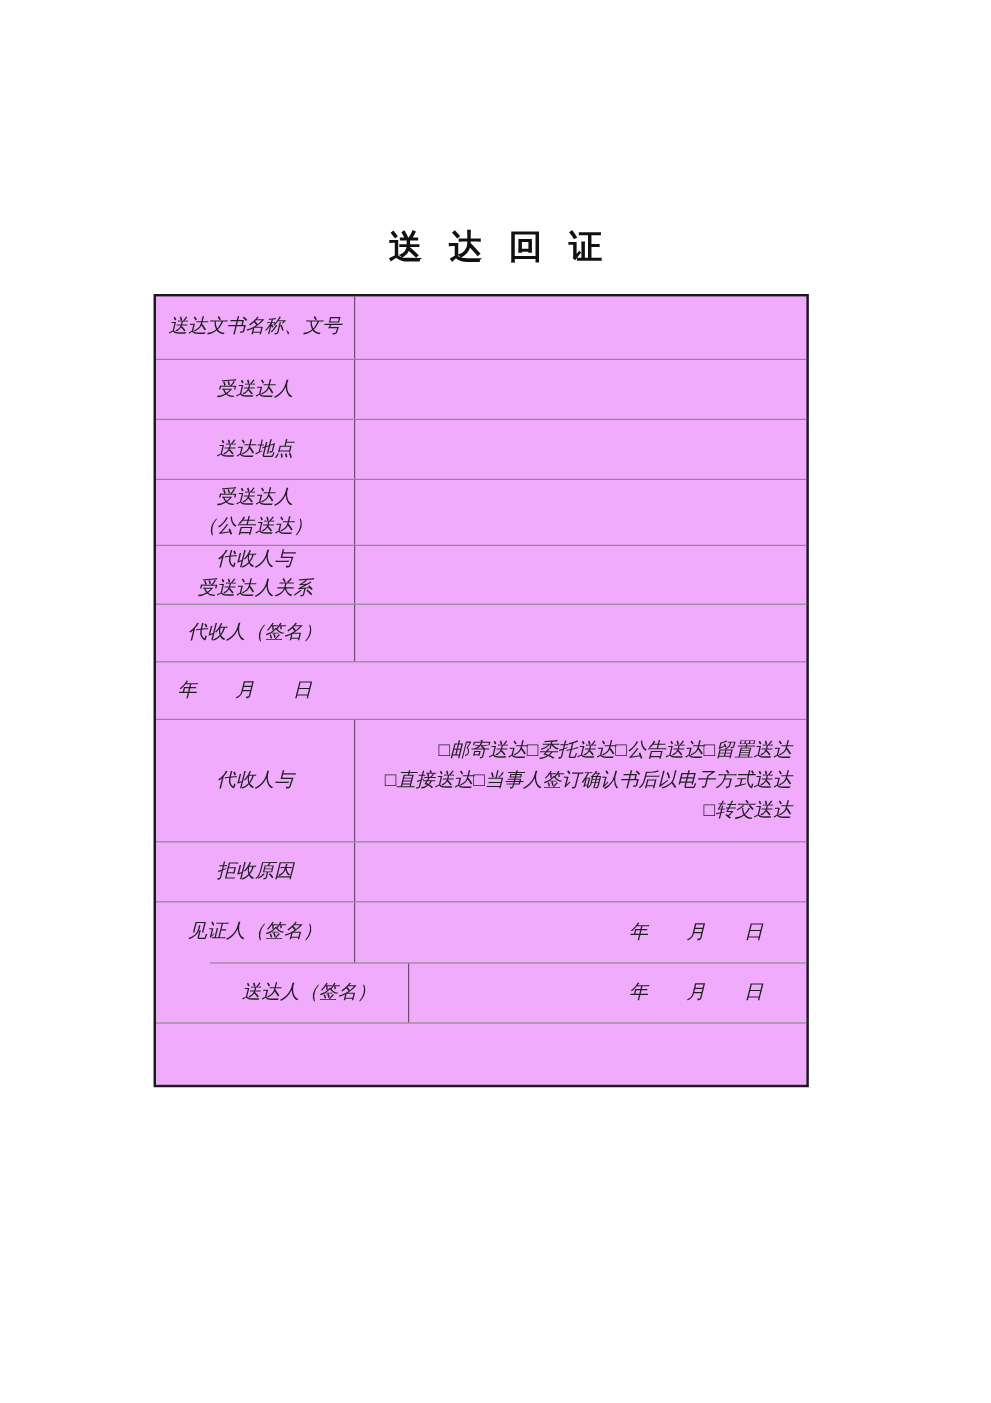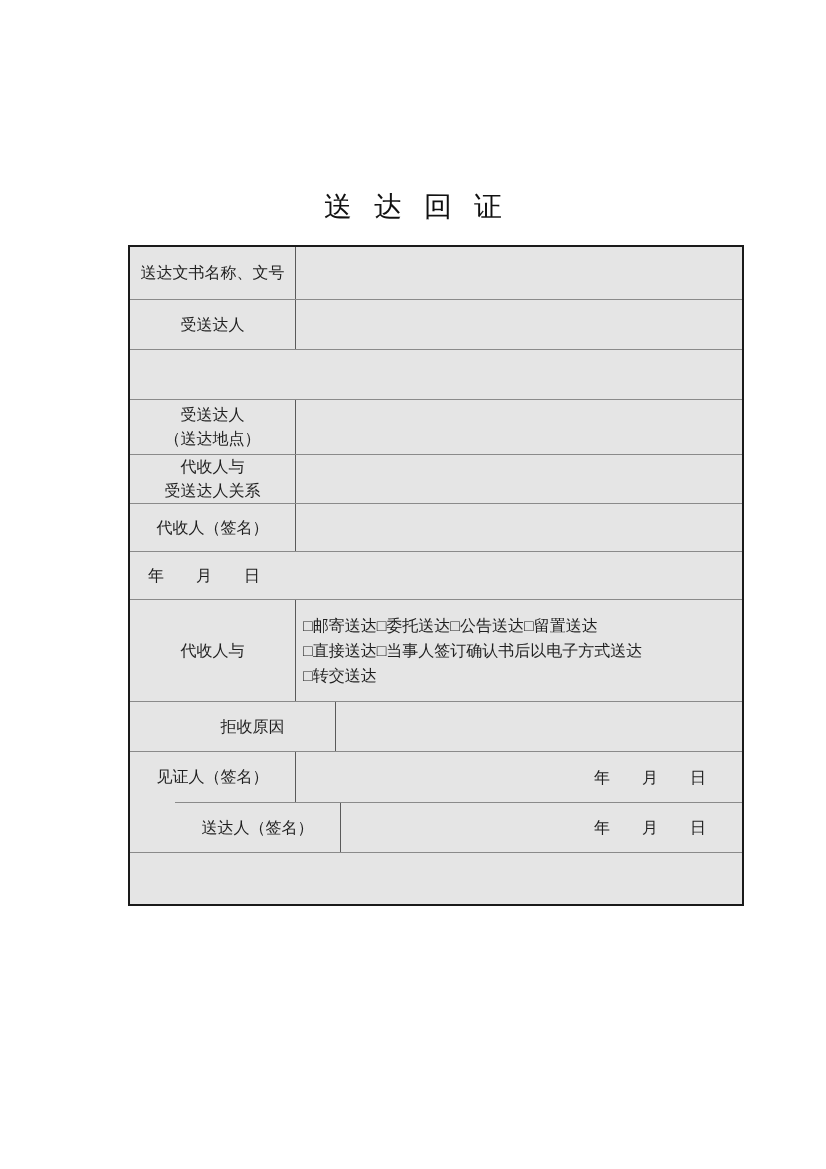--- a/index.html
+++ b/index.html
@@ -16,36 +16,37 @@
     color: #1f1f1f;
     overflow: hidden;
   }
   .doc-title {
     position: absolute;
     top: 191px;
     left: 0;
     width: 100%;
     text-align: center;
     font-size: 28px;
-    font-weight: normal;
+    font-weight: bold;
     letter-spacing: 22px;
     line-height: 32px;
     color: #111111;
     white-space: nowrap;
   }
   .doc-title span { display: inline-block; margin-right: -22px; }
 
   .doc-table {
     position: absolute;
     left: 128px;
     top: 245px;
-    width: 616px;
+    width: 546px;
     border: 2px solid #1a1a1a;
     box-sizing: border-box;
-    background: #e5e5e5;
+    background: #f0abfc;
+    font-style: italic;
   }
   .row {
     display: grid;
     grid-template-columns: 166px 1fr;
     box-sizing: border-box;
   }
   .row + .row { border-top: 1px solid #8a8a8a; }
 
   .label-cell {
     border-right: 1px solid #5a5a5a;
@@ -66,35 +67,35 @@
     justify-content: center;
     font-size: 16px;
     line-height: 25px;
   }
   .value-cell.date {
     align-items: flex-end;
     padding-right: 36px;
     white-space: nowrap;
   }
   .value-cell.options {
-    align-items: flex-start;
+    align-items: flex-end;
     padding-left: 7px;
-    padding-right: 0;
+    padding-right: 12px;
   }
 
   
   .r1  { height: 52px; }
   .r2  { height: 50px; }
   .r3  { height: 50px; }
   .r4  { height: 55px; }
   .r5  { height: 48px; }
   .r6  { height: 49px; }
   .r7  { height: 48px; }
   .r8  { height: 102px; }
-  .r9  { height: 50px; padding-left: 40px; }
+  .r9  { height: 50px; }
   .r10 { height: 51px; }
   .r11 { height: 50px; margin-left: 45px; }
   .r12 { height: 52px; }
 </style>
 </head>
 <body>
 
 <div class="page">
 
   <div class="doc-title">
@@ -107,27 +108,28 @@
       <div class="label-cell">送达文书名称、文号</div>
       <div class="value-cell"></div>
     </div>
 
     <div class="row r2">
       <div class="label-cell">受送达人</div>
       <div class="value-cell"></div>
     </div>
 
     <div class="row r3">
+      <div class="label-cell">送达地点</div>
       <div class="value-cell"></div>
     </div>
 
     <div class="row r4">
       <div class="label-cell">
         <span>受送达人</span>
-        <span>（送达地点）</span>
+        <span>（公告送达）</span>
       </div>
       <div class="value-cell"></div>
     </div>
 
     <div class="row r6">
       <div class="label-cell">
         <span>代收人与</span>
         <span>受送达人关系</span>
       </div>
       <div class="value-cell"></div>

